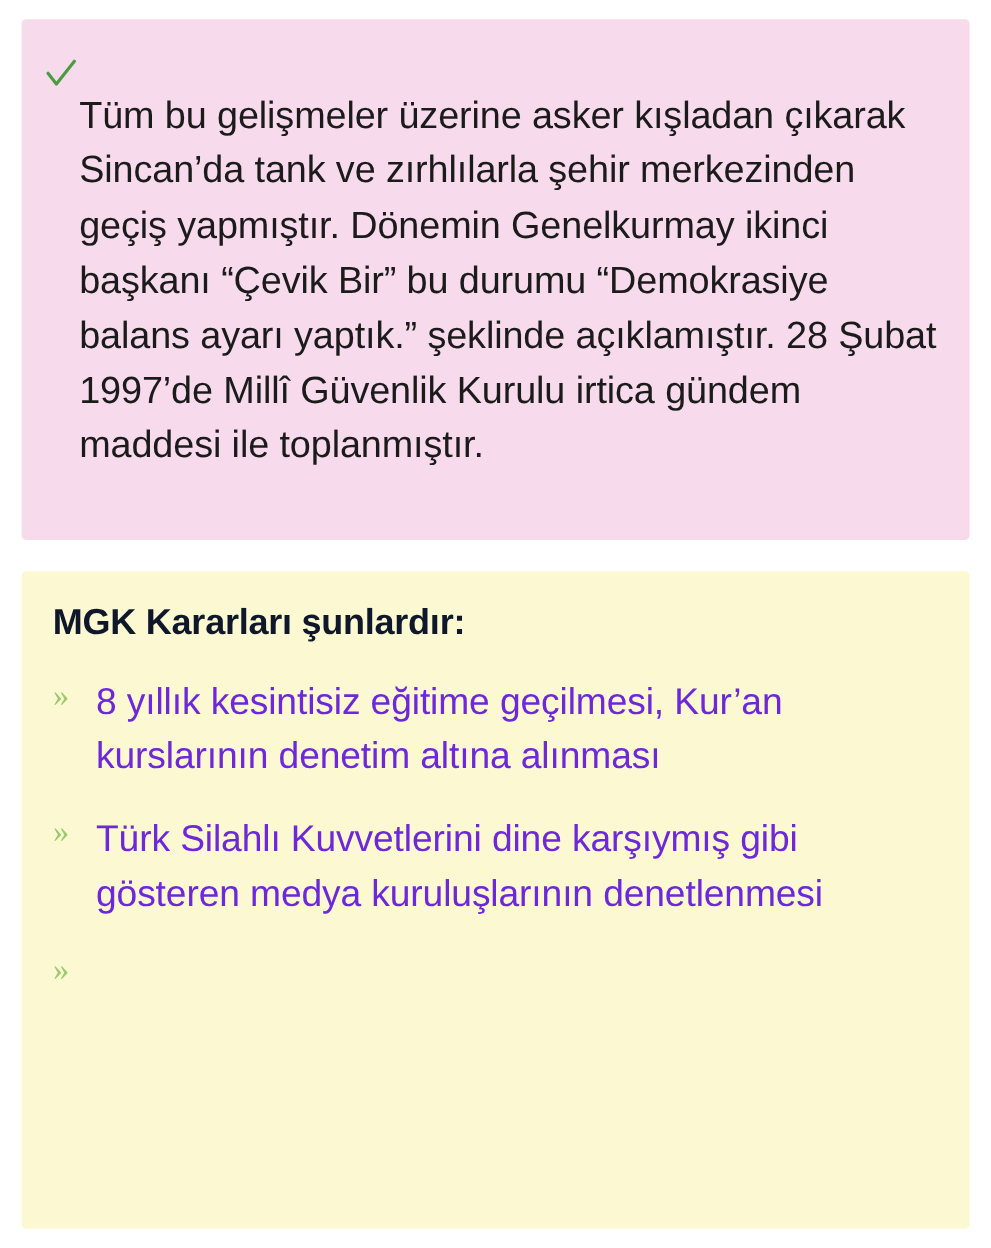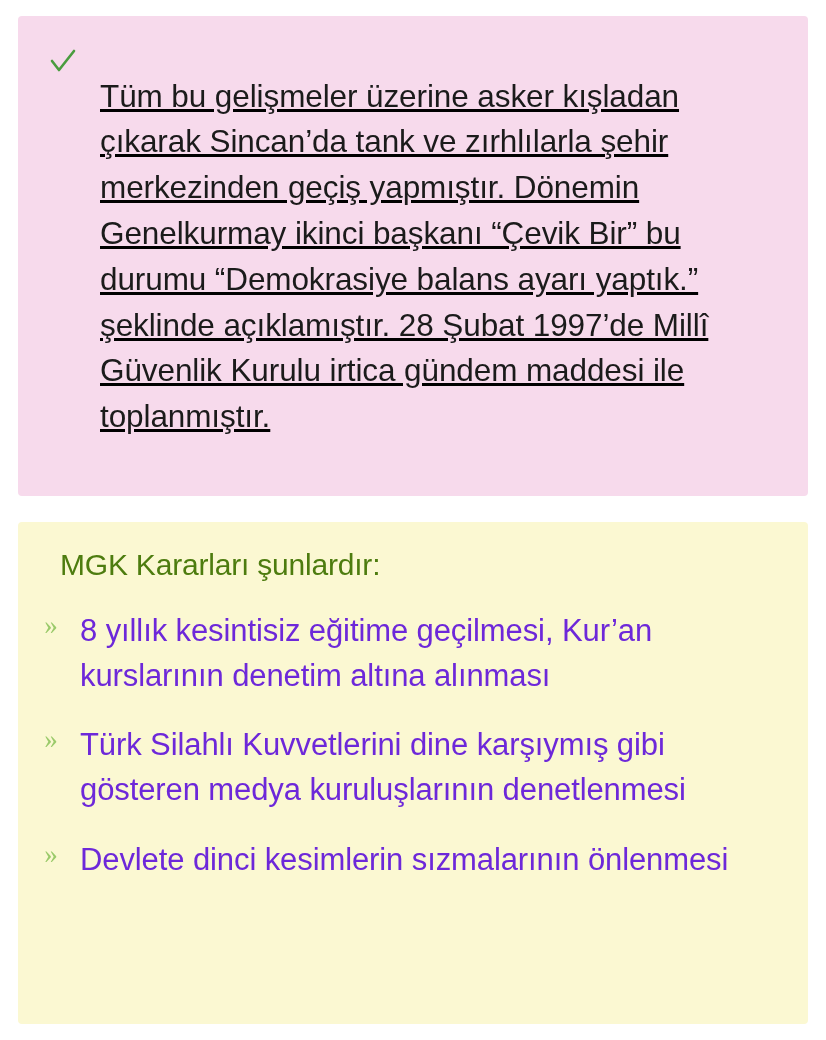--- a/index.html
+++ b/index.html
@@ -21,25 +21,24 @@
     display: flex;
     flex-direction: column;
     gap: 26px;
     background: #ffffff;
   }
 
   
   .pink-card {
     background: #f7daec;
     border-radius: 4px;
-    padding: 26px 24px 24px 32px;
+    padding: 26px 24px 24px 20px;
     display: flex;
     align-items: flex-start;
-    gap: 24px;
-    text-decoration: underline;
+    gap: 2px;
   }
   .check-icon {
     flex: 0 0 auto;
     width: 26px;
     height: 30px;
     display: block;
     margin-top: 6px;
   }
   .pink-text {
     font-size: 31.5px;
@@ -49,25 +48,25 @@
   }
 
   
   .yellow-card {
     background: #fbf8d2;
     border-radius: 4px;
     padding: 26px 24px 30px 22px;
     flex: 1 1 auto;
   }
   .yellow-title {
-    color: #4d7c0f;
+    color: #0f172a;
     font-size: 30px;
-    font-weight: normal;
+    font-weight: bold;
     letter-spacing: -0.2px;
-    margin: 0 0 26px 20px;
+    margin: 0 0 26px 4px;
   }
   .bullet-list {
     display: flex;
     flex-direction: column;
     gap: 24px;
   }
   .bullet-row {
     display: flex;
     align-items: flex-start;
     gap: 18px;
@@ -110,19 +109,18 @@
         <span class="bullet-text">8 yıllık kesintisiz eğitime geçilmesi, Kur’an kurslarının denetim altına alınması</span>
       </div>
 
       <div class="bullet-row">
         <span class="bullet-marker">»</span>
         <span class="bullet-text">Türk Silahlı Kuvvetlerini dine karşıymış gibi gösteren medya kuruluşlarının denetlenmesi</span>
       </div>
 
       <div class="bullet-row">
         <span class="bullet-marker">»</span>
-        <span class="bullet-text">Devlete dinci kesimlerin sızmalarının önlenmesi</span>
       </div>
 
     </div>
   </section>
 
 </div>
 
 </body></html>

